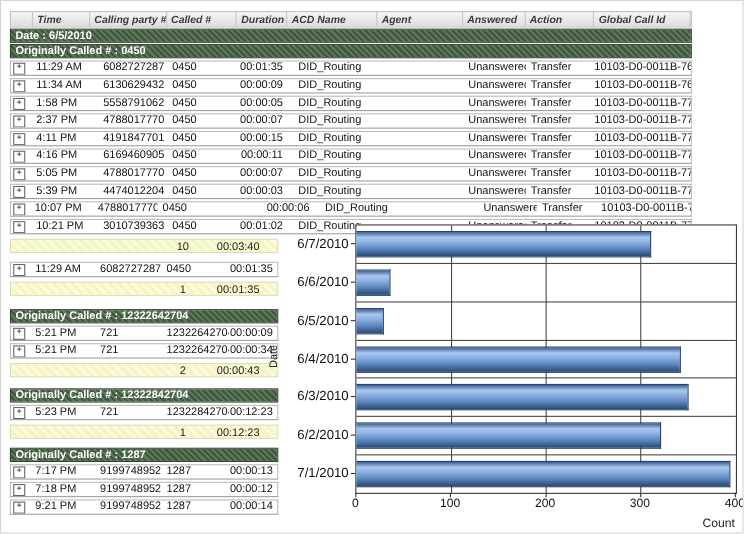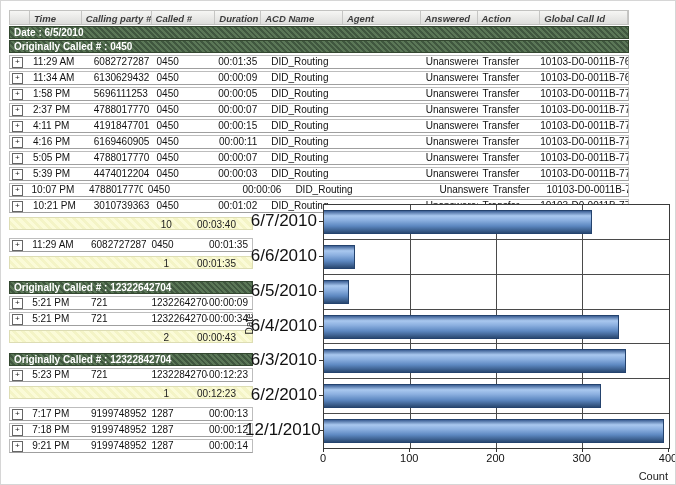--- a/index.html
+++ b/index.html
@@ -45,21 +45,21 @@
   
   #chart{position:absolute;left:240px;top:195px;width:436px;height:290px;}
   #plot{position:absolute;left:82px;top:8px;width:345px;height:243px;
     border:1px solid #3a3a3a;background:#fff;}
   .gridv,.gridh{position:absolute;background:#4a4a4a;}
   .gridv{width:1px;top:0;bottom:0;}
   .gridh{height:1px;left:0;right:0;}
   .bar{position:absolute;left:0;height:22px;border:1px solid #24436e;border-left:none;
     background:linear-gradient(180deg,#3c5f94 0%,#a9c8ef 22%,#8cb0e0 42%,#5d88c1 68%,#2a4972 100%);}
   .ylab{position:absolute;width:72px;left:4px;height:12px;line-height:12px;
-    text-align:right;font-size:17px;color:#111;}
+    text-align:right;font-size:12px;color:#111;}
   .ytick{position:absolute;width:4px;height:1px;left:78px;background:#333;}
   .xlab{position:absolute;width:40px;text-align:center;font-size:11px;color:#111;top:256px;}
   .xtick{position:absolute;width:1px;height:4px;top:252px;background:#333;}
   .xaxis-title{position:absolute;left:82px;width:345px;top:274px;text-align:right;
     font-size:11px;color:#222;}
   .yaxis-title{position:absolute;left:-6px;top:122px;width:30px;height:12px;
     font-size:10px;color:#222;transform:rotate(-90deg);text-align:center;}
 </style>
 </head>
 <body>
@@ -107,21 +107,21 @@
           <div class="cell c-agent" style="width: 78px;"></div>
           <div class="cell c-answered" style="width: 57px;">Unanswered</div>
           <div class="cell c-action" style="width: 63px;">Transfer</div>
           <div class="cell c-global_id" style="width: 88px;">10103-D0-0011B-76F</div>
         </div>
         <div class="row" style="width: 618px;">
           <div class="cell c-exp" style="width: 20px;">
             <div class="expbox">+</div>
           </div>
           <div class="cell c-time" style="width: 52px;">1:58 PM</div>
-          <div class="cell c-calling" style="width: 70px;">5696111253</div>
+          <div class="cell c-calling" style="width: 70px;">5558791062</div>
           <div class="cell c-called" style="width: 64px;">0450</div>
           <div class="cell c-duration" style="width: 46px;">00:00:05</div>
           <div class="cell c-acd" style="width: 82px;">DID_Routing</div>
           <div class="cell c-agent" style="width: 78px;"></div>
           <div class="cell c-answered" style="width: 57px;">Unanswered</div>
           <div class="cell c-action" style="width: 63px;">Transfer</div>
           <div class="cell c-global_id" style="width: 88px;">10103-D0-0011B-770</div>
         </div>
         <div class="row" style="width: 618px;">
           <div class="cell c-exp" style="width: 20px;">
@@ -280,20 +280,21 @@
           <div class="cell c-called" style="width: 64px;">12322842704</div>
           <div class="cell c-duration" style="width: 46px;">00:12:23</div>
         </div>
         <div class="subtotal">
           <div class="st-spacer"></div>
           <div class="st-count">1</div>
           <div class="st-duration">00:12:23</div>
         </div>
       </div>
       <div class="grp m8">
+        <div class="grp-hdr" style="width: 244px;">Originally Called # : 1287</div>
         <div class="row" style="width: 242px;">
           <div class="cell c-exp" style="width: 20px;">
             <div class="expbox">+</div>
           </div>
           <div class="cell c-time" style="width: 52px;">7:17 PM</div>
           <div class="cell c-calling" style="width: 70px;">9199748952</div>
           <div class="cell c-called" style="width: 64px;">1287</div>
           <div class="cell c-duration" style="width: 46px;">00:00:13</div>
         </div>
         <div class="row" style="width: 242px;">
@@ -354,15 +355,15 @@
     <div class="ylab" style="top: 54.0714px;">6/6/2010</div>
     <div class="ytick" style="top: 60.0714px;"></div>
     <div class="ylab" style="top: 88.7857px;">6/5/2010</div>
     <div class="ytick" style="top: 94.7857px;"></div>
     <div class="ylab" style="top: 123.5px;">6/4/2010</div>
     <div class="ytick" style="top: 129.5px;"></div>
     <div class="ylab" style="top: 158.214px;">6/3/2010</div>
     <div class="ytick" style="top: 164.214px;"></div>
     <div class="ylab" style="top: 192.929px;">6/2/2010</div>
     <div class="ytick" style="top: 198.929px;"></div>
-    <div class="ylab" style="top: 227.643px;">12/1/2010</div>
+    <div class="ylab" style="top: 227.643px;">7/1/2010</div>
     <div class="ytick" style="top: 233.643px;"></div>
   </div>
 
 </body></html>

